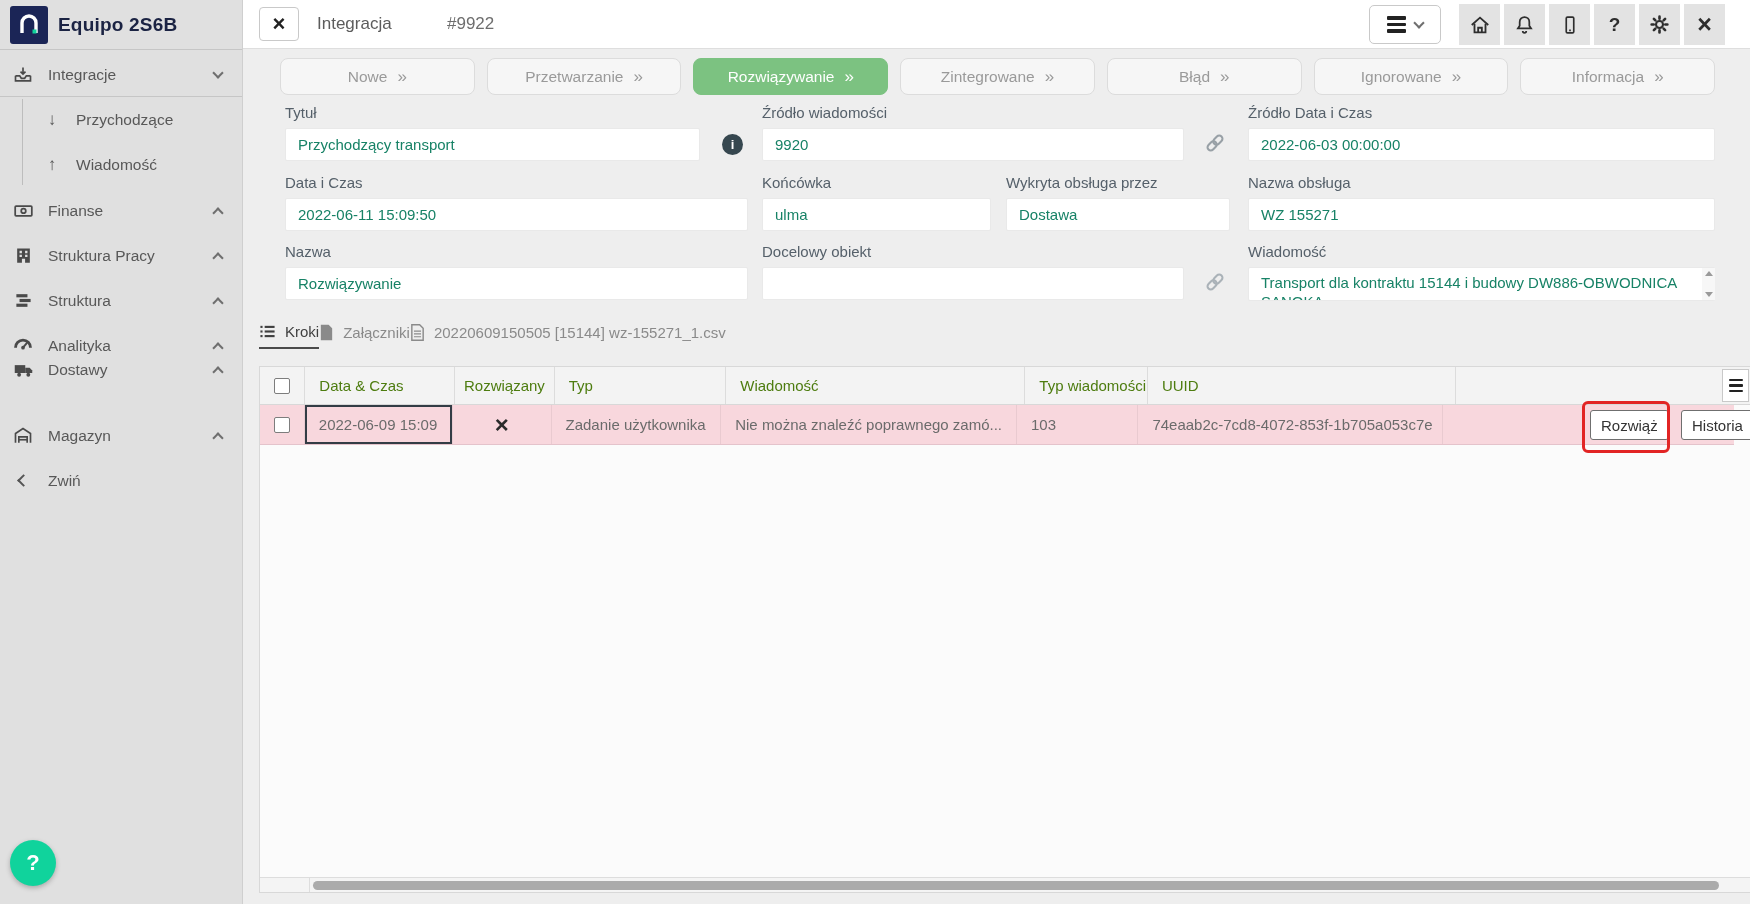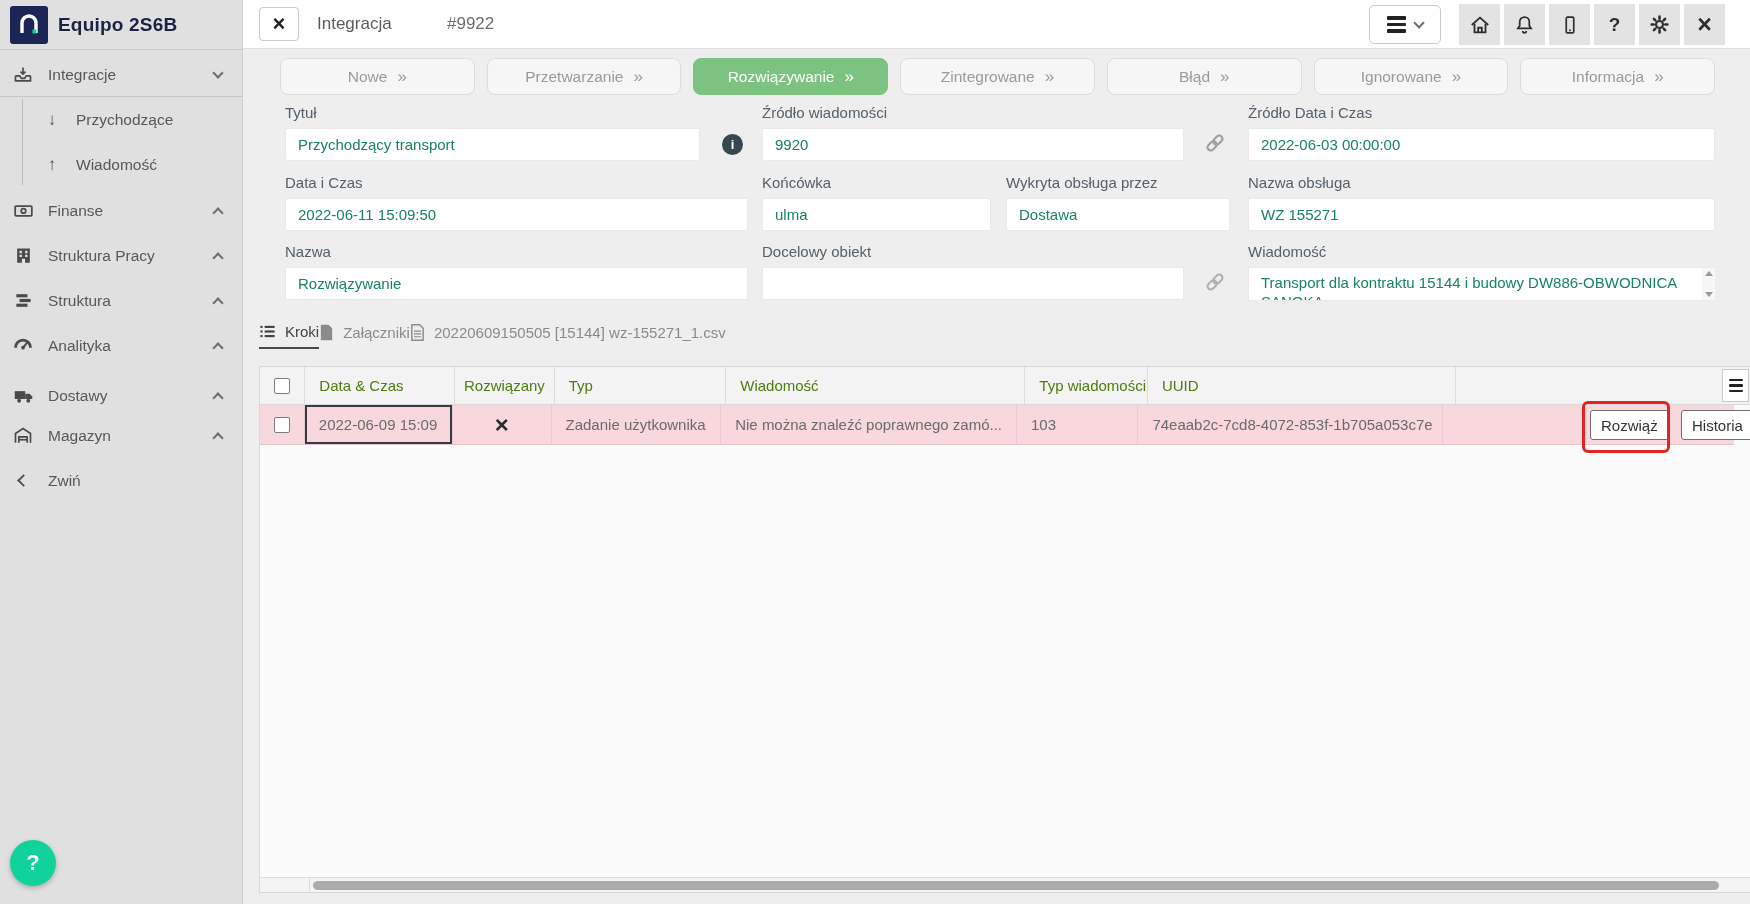--- a/index.html
+++ b/index.html
@@ -190,21 +190,21 @@
       <svg width="20" height="20" viewBox="0 0 24 24">
         <path d="M3 14 a9 9 0 0 1 18 0" fill="none" stroke="#4a4a4a" stroke-width="3.4"></path>
         <path d="M12 14 L17 8" stroke="#4a4a4a" stroke-width="2.4"></path>
         <circle cx="12" cy="14" r="2.2" fill="#4a4a4a"></circle>
       </svg>
       </span>
     <span>Analityka</span>
     <span class="chev up"></span>
   </div>
 
-  <div class="nav-row" style="top:373px">
+  <div class="nav-row" style="top:347px">
     <span class="ic">
       <svg width="21" height="21" viewBox="0 0 24 24" fill="#4a4a4a">
         <rect x="2" y="7" width="12" height="9"></rect>
           <path d="M14 10 h5 l3 3 v3 h-8 z"></path>
         <circle cx="7" cy="18" r="2.2"></circle>
           <circle cx="17.5" cy="18" r="2.2"></circle>
       </svg>
       </span>
     <span>Dostawy</span>
     <span class="chev up"></span>

